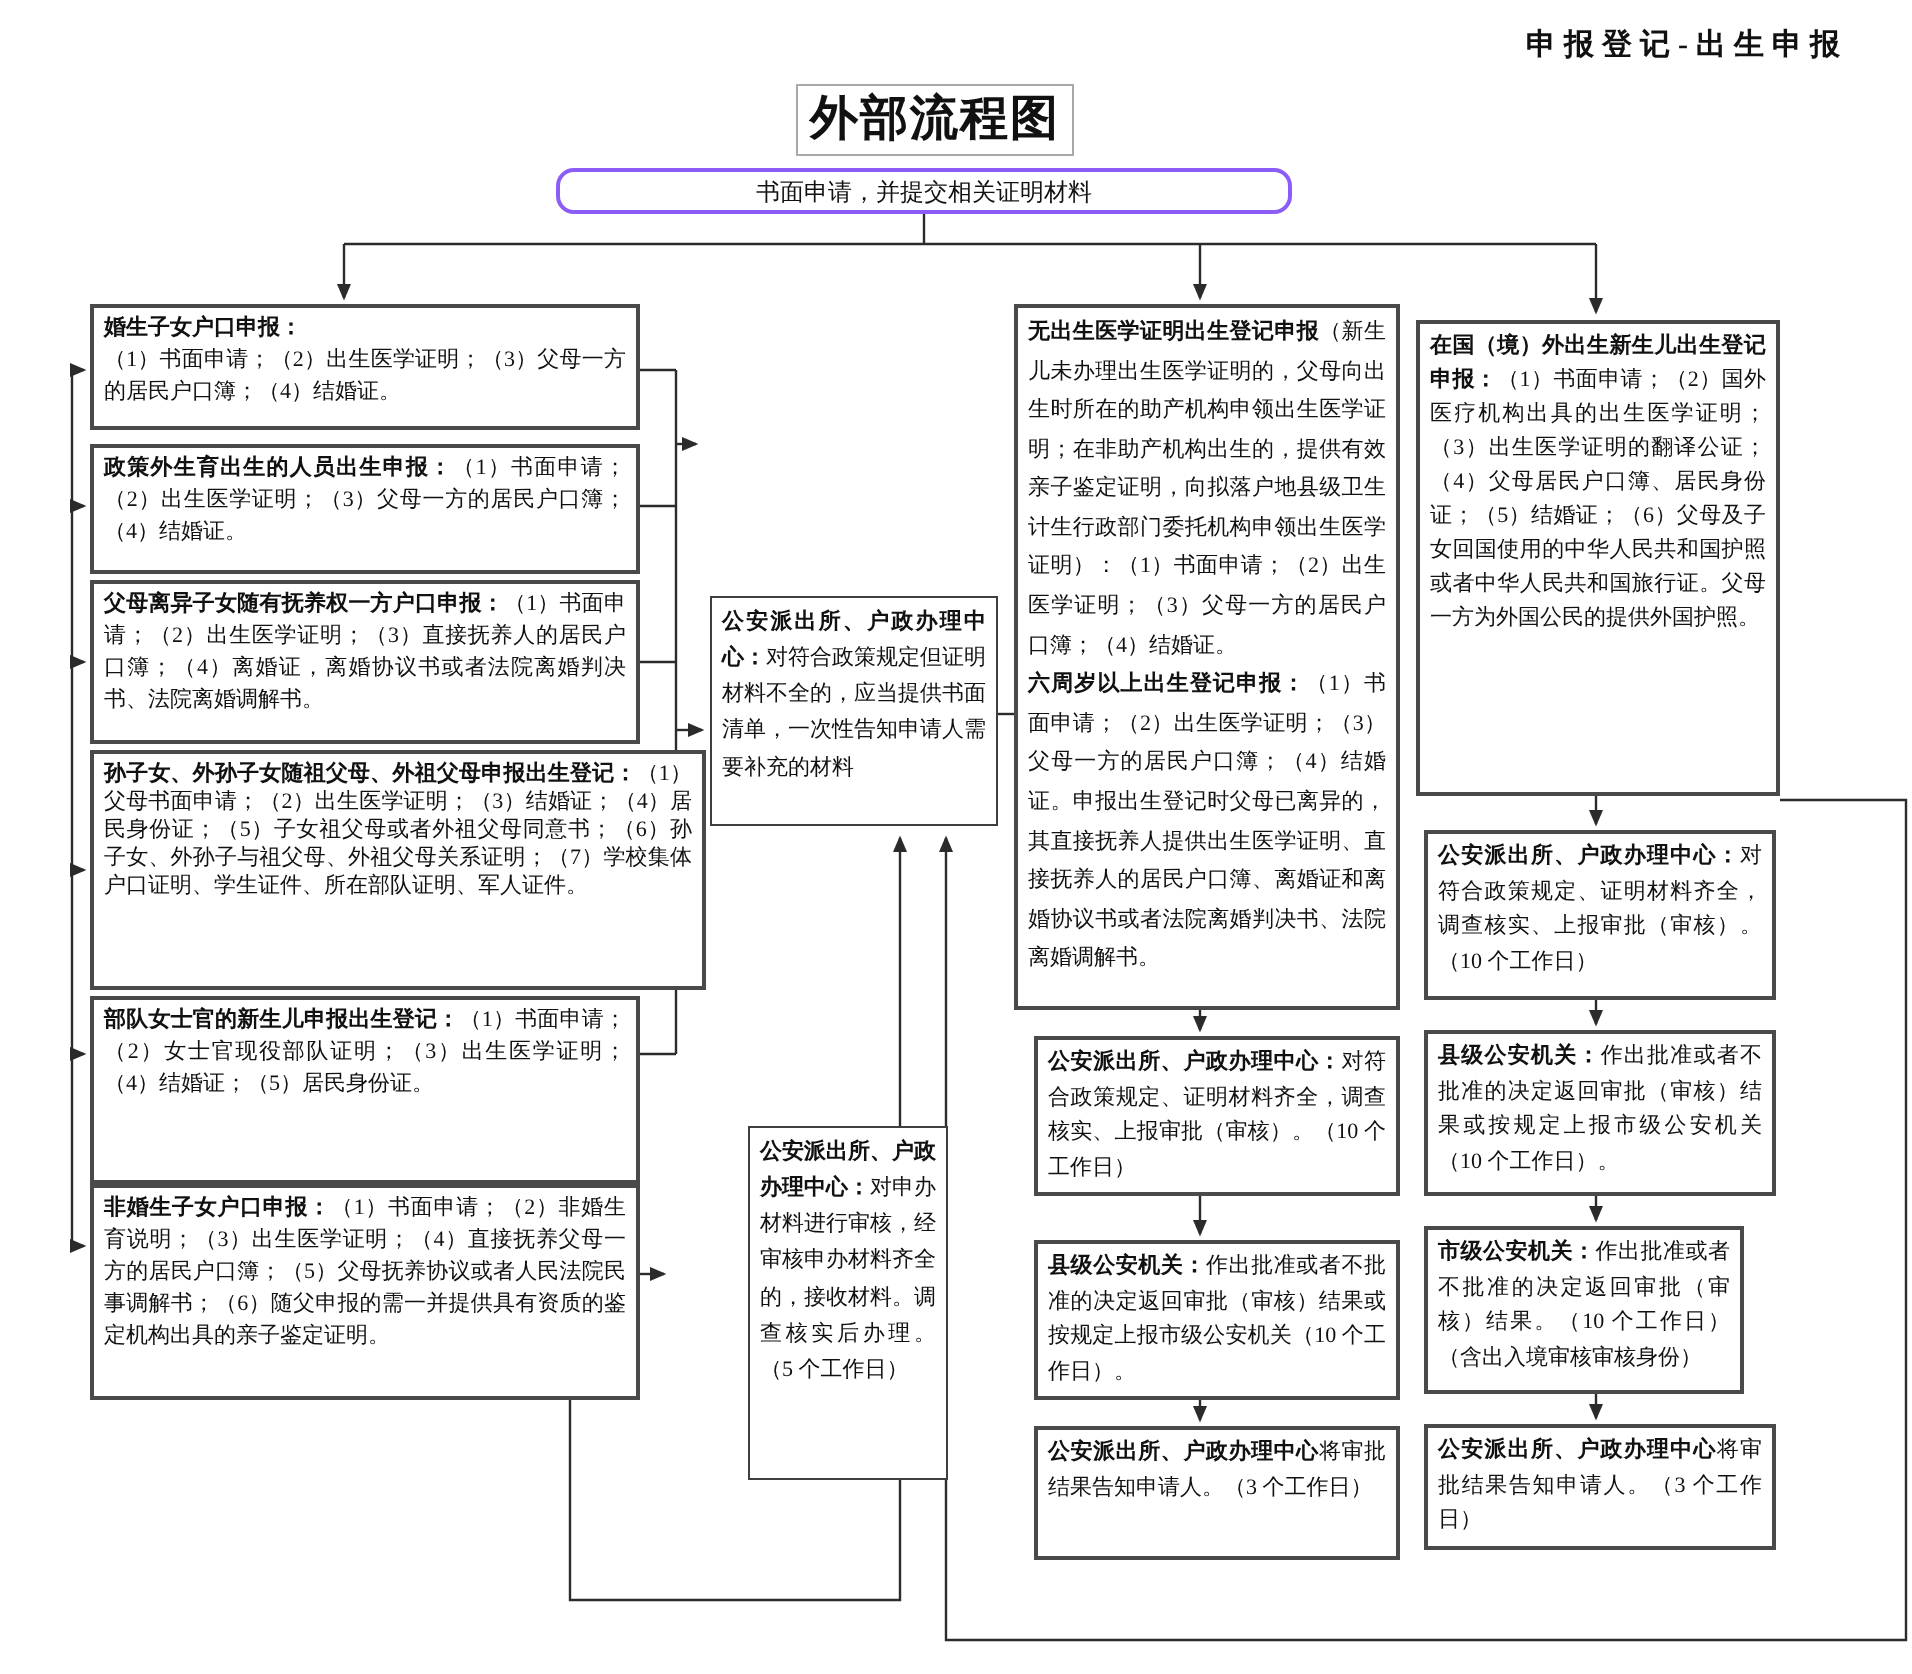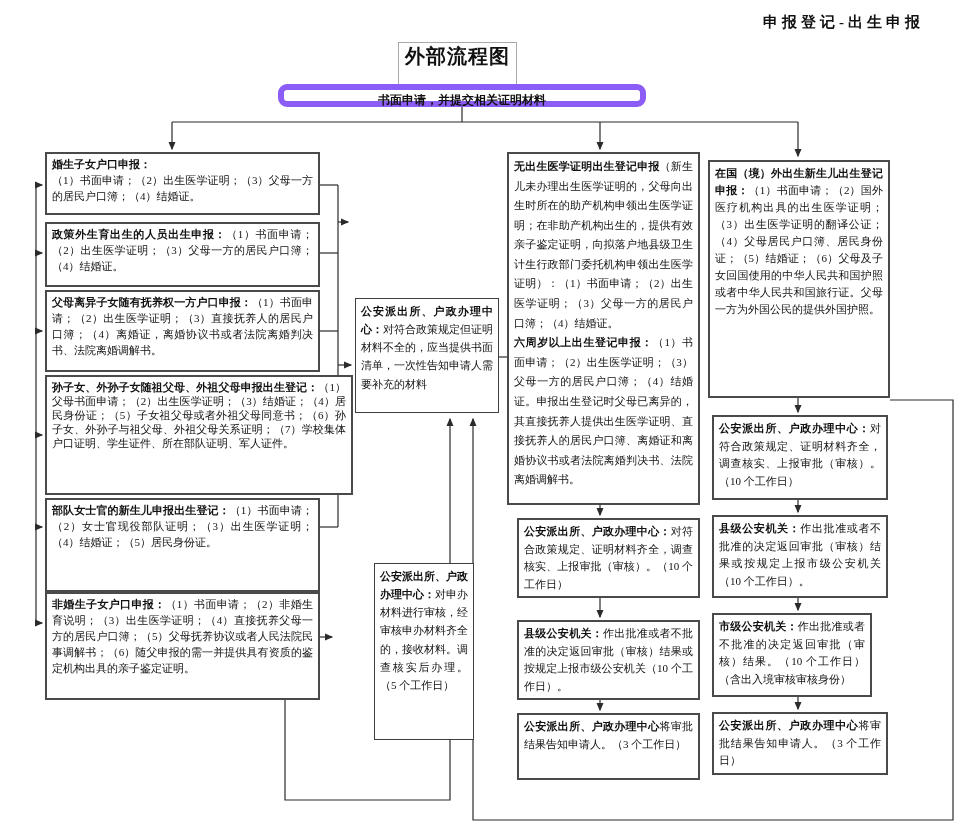--- a/index.html
+++ b/index.html
@@ -6,28 +6,28 @@
   #canvas{
     position:relative;width:956px;height:837px;background:#fff;
     font-family:"Liberation Serif",serif;color:#111;overflow:hidden;
   }
   .doc-title{
     position:absolute;top:13px;left:0;width:924px;text-align:right;
     font-size:15px;font-weight:bold;letter-spacing:4px;
   }
   .chart-title{
     position:absolute;top:42px;left:398px;
-    font-size:20px;font-weight:bold;letter-spacing:1px;
-    border:1px solid #a9a9a9;padding:0 6px 14px 6px;
+    font-size:24px;font-weight:bold;letter-spacing:1px;
+    border:1px solid #a9a9a9;padding:0 6px 2px 6px;
     font-family:"Liberation Sans",sans-serif;
   }
   .start-box{
     position:absolute;left:278px;top:84px;width:368px;height:23px;
-    box-sizing:border-box;border:6px solid #8b5cf6;border-radius:9px;
-    text-align:center;font-weight:bold;font-size:12px;line-height:21px;
+    box-sizing:border-box;border:2px solid #8b5cf6;border-radius:9px;
+    text-align:center;font-weight:normal;font-size:12px;line-height:21px;
     background:#fff;
   }
   .box{
     position:absolute;box-sizing:border-box;border:2px solid #4a4a4a;
     background:#fff;padding:3px 5px;font-size:11px;color:#111;
     text-align:justify;
   }
   .box b{font-weight:bold;}
   .c1{line-height:1.45;}
   .tight{line-height:1.28;}

